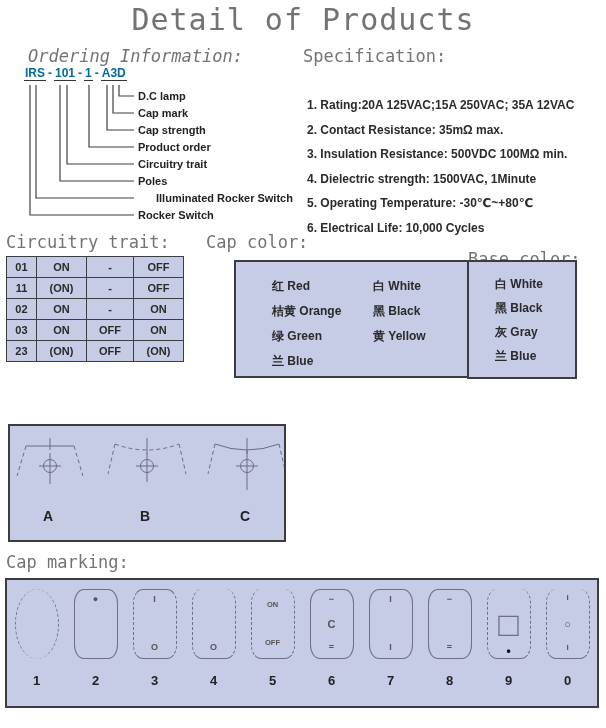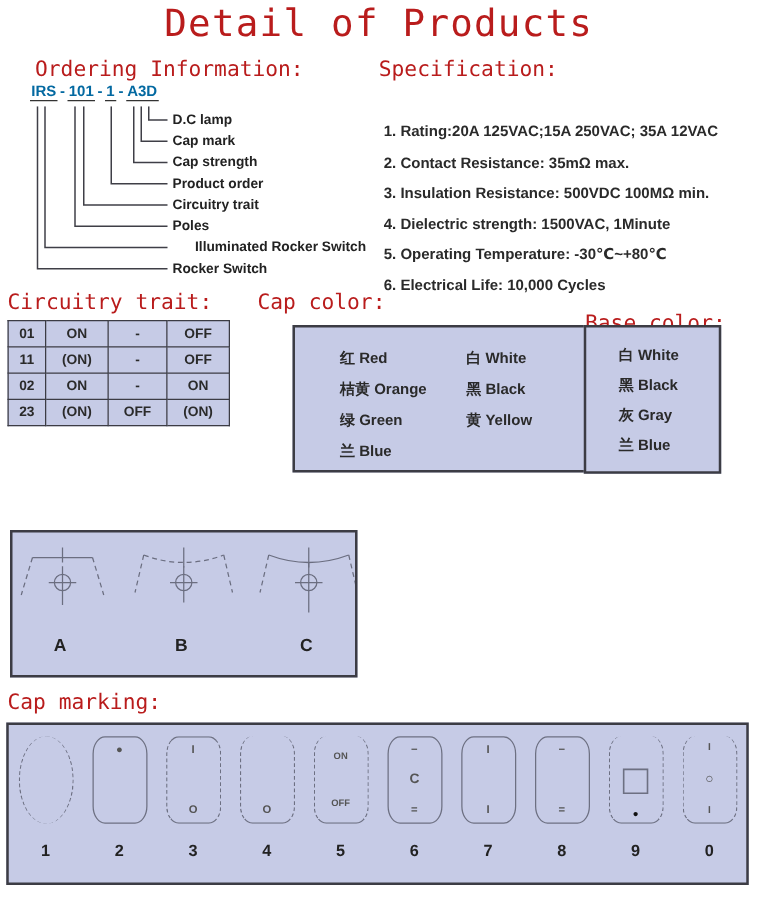--- a/index.html
+++ b/index.html
@@ -1,18 +1,18 @@
 <!DOCTYPE html>
 <html><head>
 <meta charset="utf-8">
 <style>
   html,body{margin:0;padding:0;background:#fff;}
   #sheet{position:relative;width:606px;height:728px;background:#ffffff;overflow:hidden;
          font-family:"Liberation Sans","DejaVu Sans",sans-serif;color:#2a2a2a;}
-  .mono{font-family:"DejaVu Sans Mono",monospace;color:#b91c1c;font-weight:normal;white-space:nowrap;}
+  .mono{font-family:"DejaVu Sans Mono",monospace;color:#737373;font-weight:normal;white-space:nowrap;}
   #title{position:absolute;top:2px;left:0;width:606px;text-align:center;font-size:30px;letter-spacing:1px;}
   .h2{position:absolute;font-size:17px;}
   
   #partnum{position:absolute;left:24px;top:66px;font-size:12px;font-weight:bold;color:#0369a1;white-space:nowrap;}
   #partnum .seg{display:inline-block;border-bottom:1px solid #333;padding:0 1px;}
   #partnum .sep{display:inline-block;padding:0 2px;}
   #callout-svg{position:absolute;left:24px;top:85px;}
   .callout{position:absolute;left:138px;font-size:11px;font-weight:bold;color:#222;line-height:13px;white-space:nowrap;}
   
   #spec-list{position:absolute;left:291px;top:82px;width:310px;margin:16px;padding:0;list-style:none;}
@@ -52,21 +52,21 @@
   .slot-0 .mk-top,.slot-0 .mk-bot{font-size:8px;}
   .cap-num{margin-top:14px;font-size:13px;font-weight:bold;color:#222;}
 </style>
 </head>
 <body>
 
 <div id="sheet">
 
   <div id="title" class="mono">Detail of Products</div>
 
-  <div class="h2 mono" style="left:28px;top:46px;">Ordering Information:</div>
+  <div class="h2 mono" style="left:28px;top:46px;font-style:italic;">Ordering Information:</div>
 
   <div id="partnum">
     <span class="seg">IRS</span><span class="sep">-</span><span class="seg">101</span><span class="sep">-</span><span class="seg">1</span><span class="sep">-</span><span class="seg">A3D</span>
   </div>
 
   <svg id="callout-svg" width="120" height="134">
     <g fill="none" stroke="#3f3f47" stroke-width="1.2">
       <polyline points="6,0 6,130 110,130"></polyline>
       <polyline points="12,0 12,113 110,113"></polyline>
       <polyline points="36,0 36,96 110,96"></polyline>
@@ -111,20 +111,26 @@
           <td>-</td>
           <td>OFF</td>
       </tr>
       <tr>
         <td>02</td>
           <td>ON</td>
           <td>-</td>
           <td>ON</td>
       </tr>
       <tr>
+        <td>03</td>
+          <td>ON</td>
+          <td>OFF</td>
+          <td>ON</td>
+      </tr>
+      <tr>
         <td>23</td>
           <td>(ON)</td>
           <td>OFF</td>
           <td>(ON)</td>
       </tr>
     </tbody>
   </table>
 
   <div class="h2 mono" style="left:206px;top:232px;">Cap color:</div>
   <div id="capcolor-box" class="panel">

